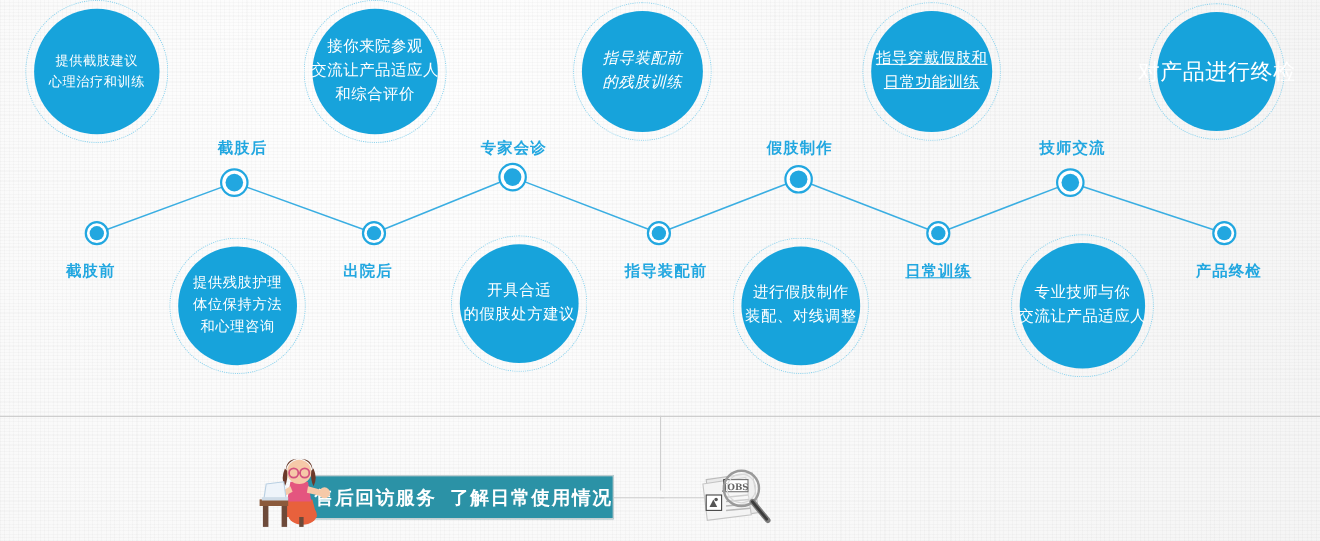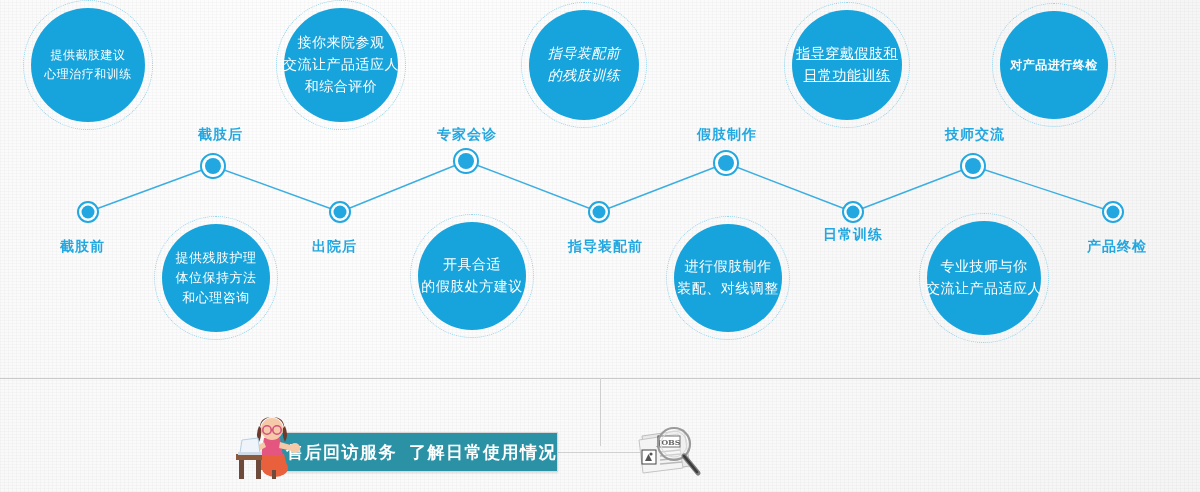--- a/index.html
+++ b/index.html
@@ -151,41 +151,41 @@
       <div class="bubble" style="left: 792px; top: 10px; width: 110px; height: 110px; font-size: 14px; text-decoration: underline;">
         <span class="ring" style="left: -8px; top: -8px; width: 126px; height: 126px;"></span>
         <span class="btxt">指导穿戴假肢和</span>
         <span class="btxt">日常功能训练</span>
       </div>
       <div class="bubble" style="left: 927px; top: 221px; width: 114px; height: 114px; font-size: 14px;">
         <span class="ring" style="left: -8px; top: -8px; width: 130px; height: 130px;"></span>
         <span class="btxt">专业技师与你</span>
         <span class="btxt">交流让产品适应人</span>
       </div>
-      <div class="bubble" style="left: 1000px; top: 11px; width: 108px; height: 108px; font-size: 12px; font-weight: bold;">
+      <div class="bubble" style="left: 1052px; top: 11px; width: 108px; height: 108px; font-size: 20px;">
         <span class="ring" style="left: -8px; top: -8px; width: 124px; height: 124px;"></span>
         <span class="btxt">对产品进行终检</span>
       </div>
     </div>
 
   <div id="node-layer">
       <div class="node small" style="left: 77px; top: 201px;"></div>
       <div class="nlabel" style="left: 60px; top: 238px;">截肢前</div>
       <div class="node big" style="left: 200px; top: 153px;"></div>
       <div class="nlabel" style="left: 186px; top: 126px; margin-left: 12px;">截肢后</div>
       <div class="node small" style="left: 329px; top: 201px;"></div>
       <div class="nlabel" style="left: 312px; top: 238px;">出院后</div>
       <div class="node big" style="left: 453px; top: 148px;"></div>
       <div class="nlabel" style="left: 437px; top: 126px;">专家会诊</div>
       <div class="node small" style="left: 588px; top: 201px;"></div>
       <div class="nlabel" style="left: 568px; top: 238px;">指导装配前</div>
       <div class="node big" style="left: 713px; top: 150px;"></div>
       <div class="nlabel" style="left: 697px; top: 126px;">假肢制作</div>
       <div class="node small" style="left: 842px; top: 201px;"></div>
-      <div class="nlabel" style="left: 823px; top: 226px;">日常训练</div>
+      <div class="nlabel" style="left: 823px; top: 238px; text-decoration: underline;">日常训练</div>
       <div class="node big" style="left: 960px; top: 153px;"></div>
       <div class="nlabel" style="left: 945px; top: 126px;">技师交流</div>
       <div class="node small" style="left: 1102px; top: 201px;"></div>
       <div class="nlabel" style="left: 1087px; top: 238px;">产品终检</div>
     </div>
 
   <div class="hdiv"></div>
   <div class="vdiv"></div>
   <div class="thinline" style="left:558px; top:452px; width:46px;"></div>
   <div class="thinline" style="left:600px; top:452px; width:42px;"></div>

